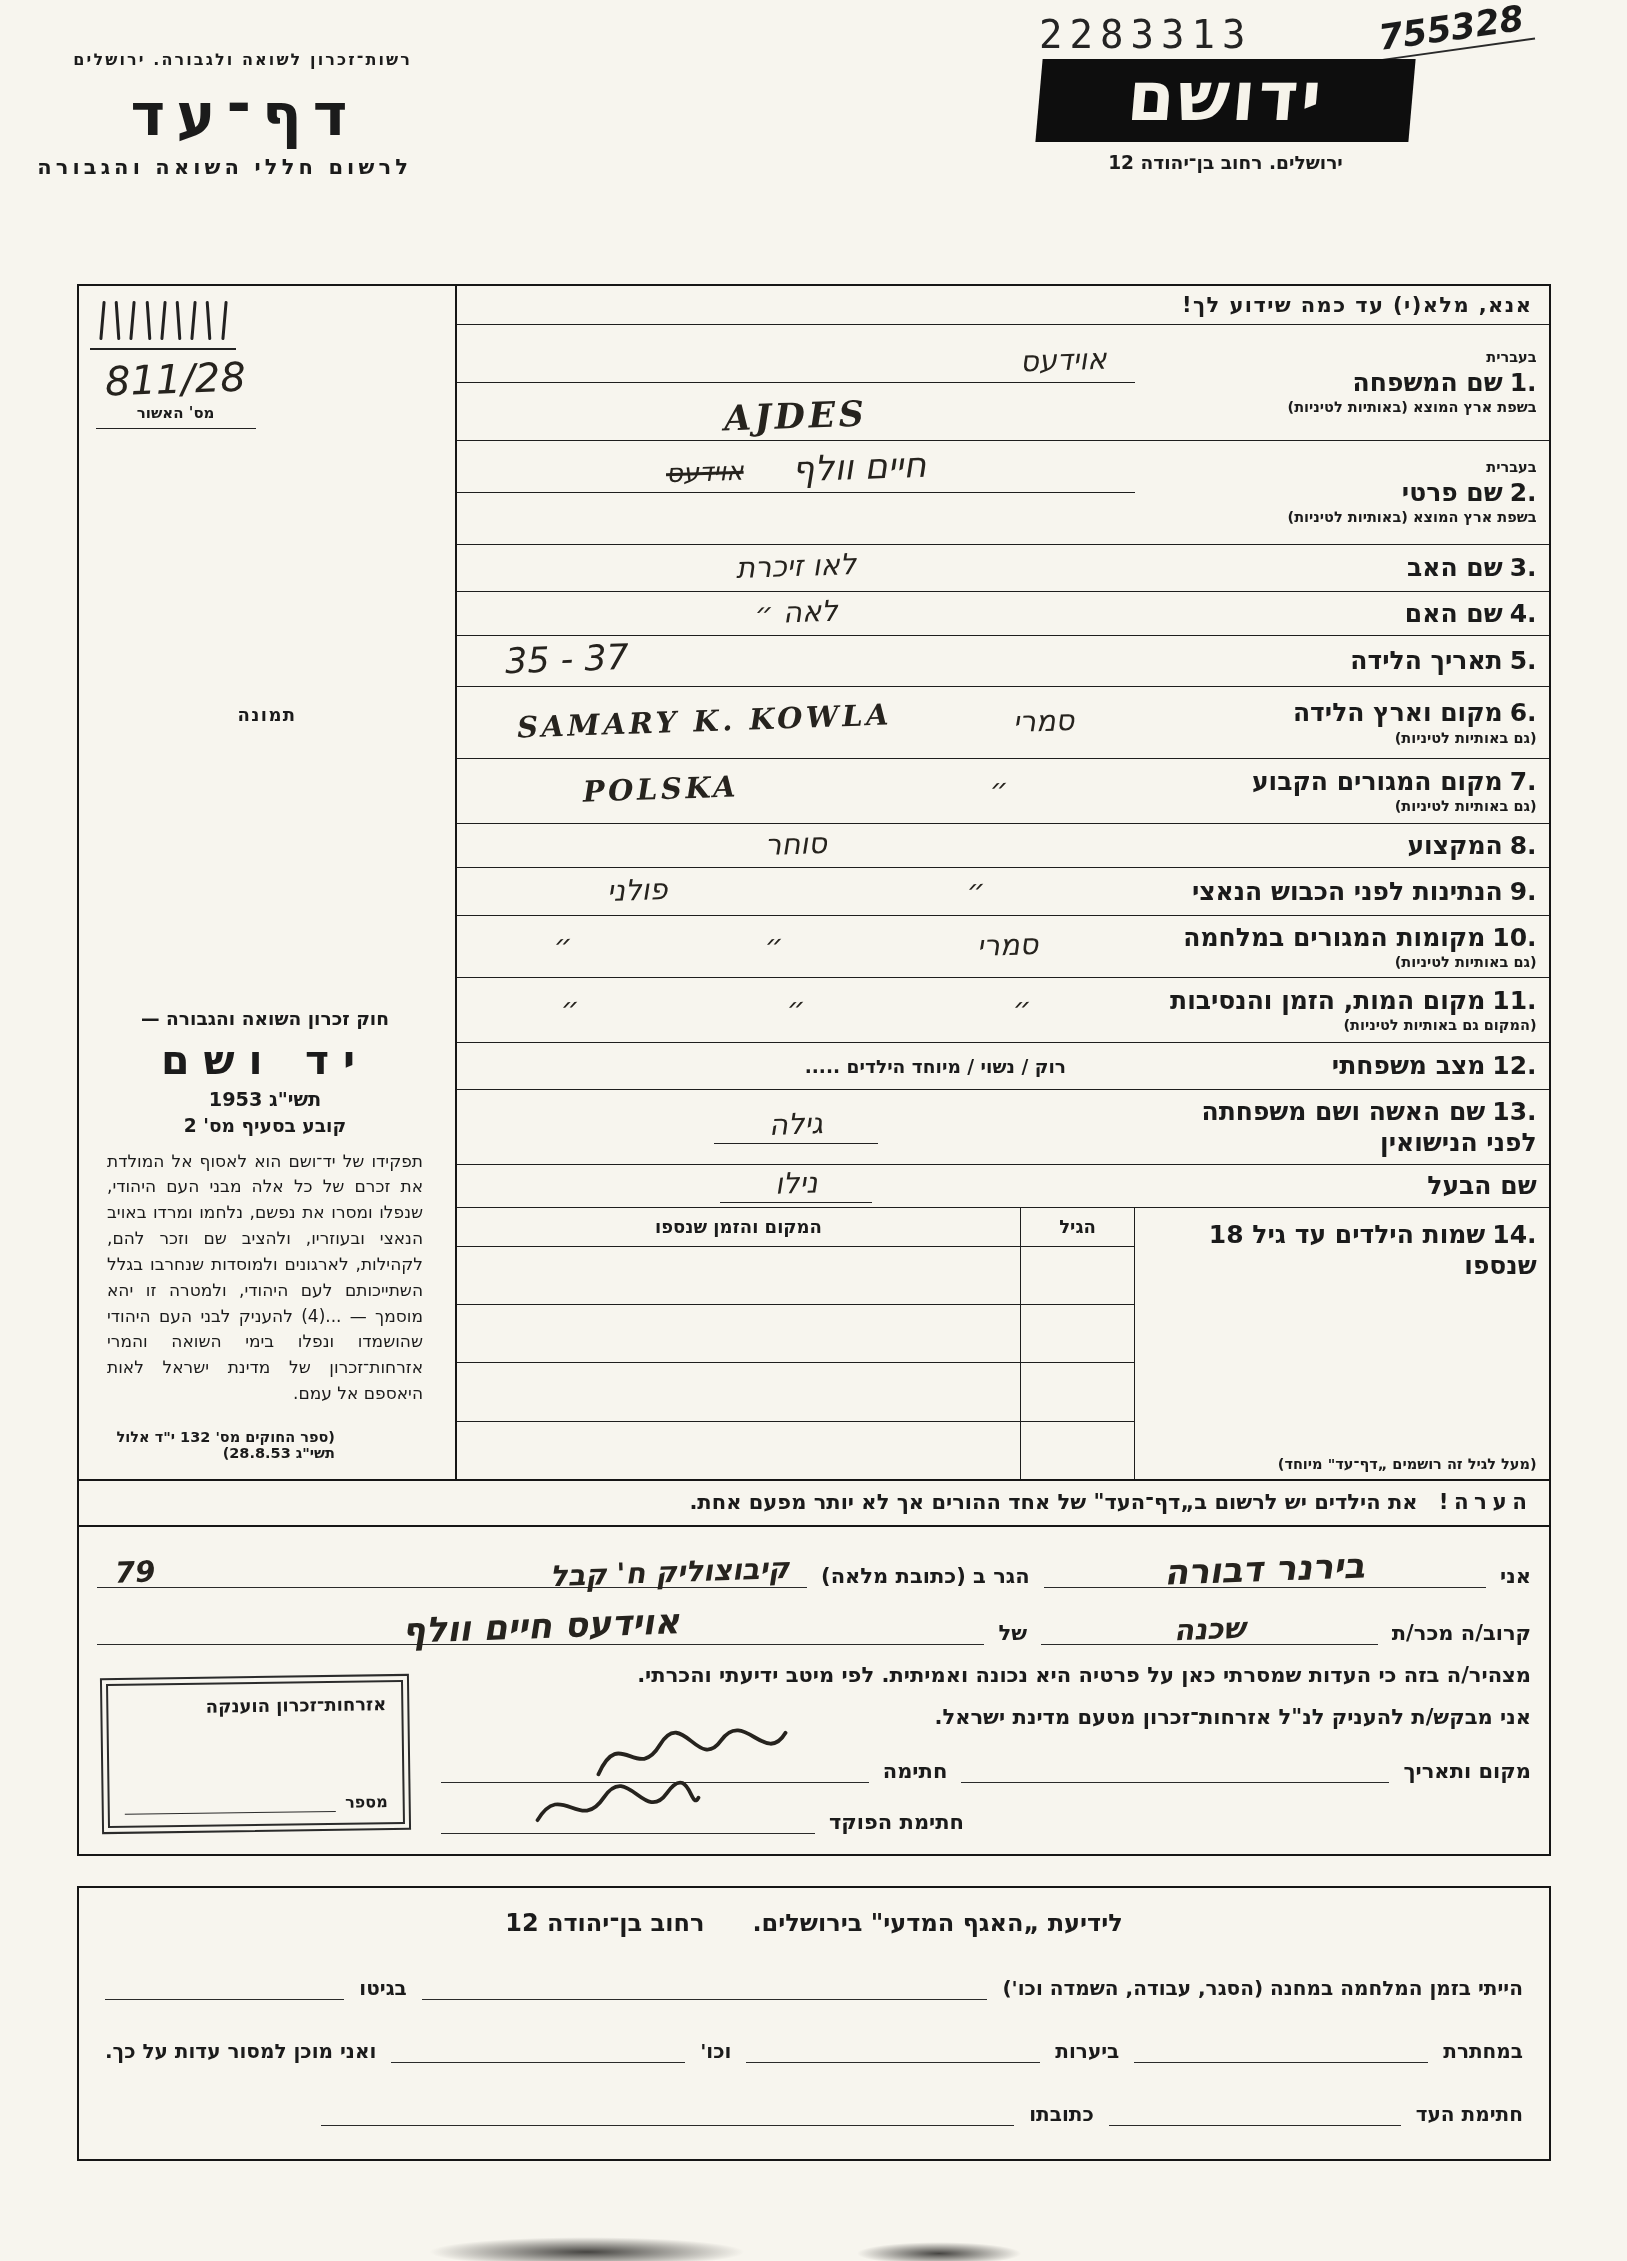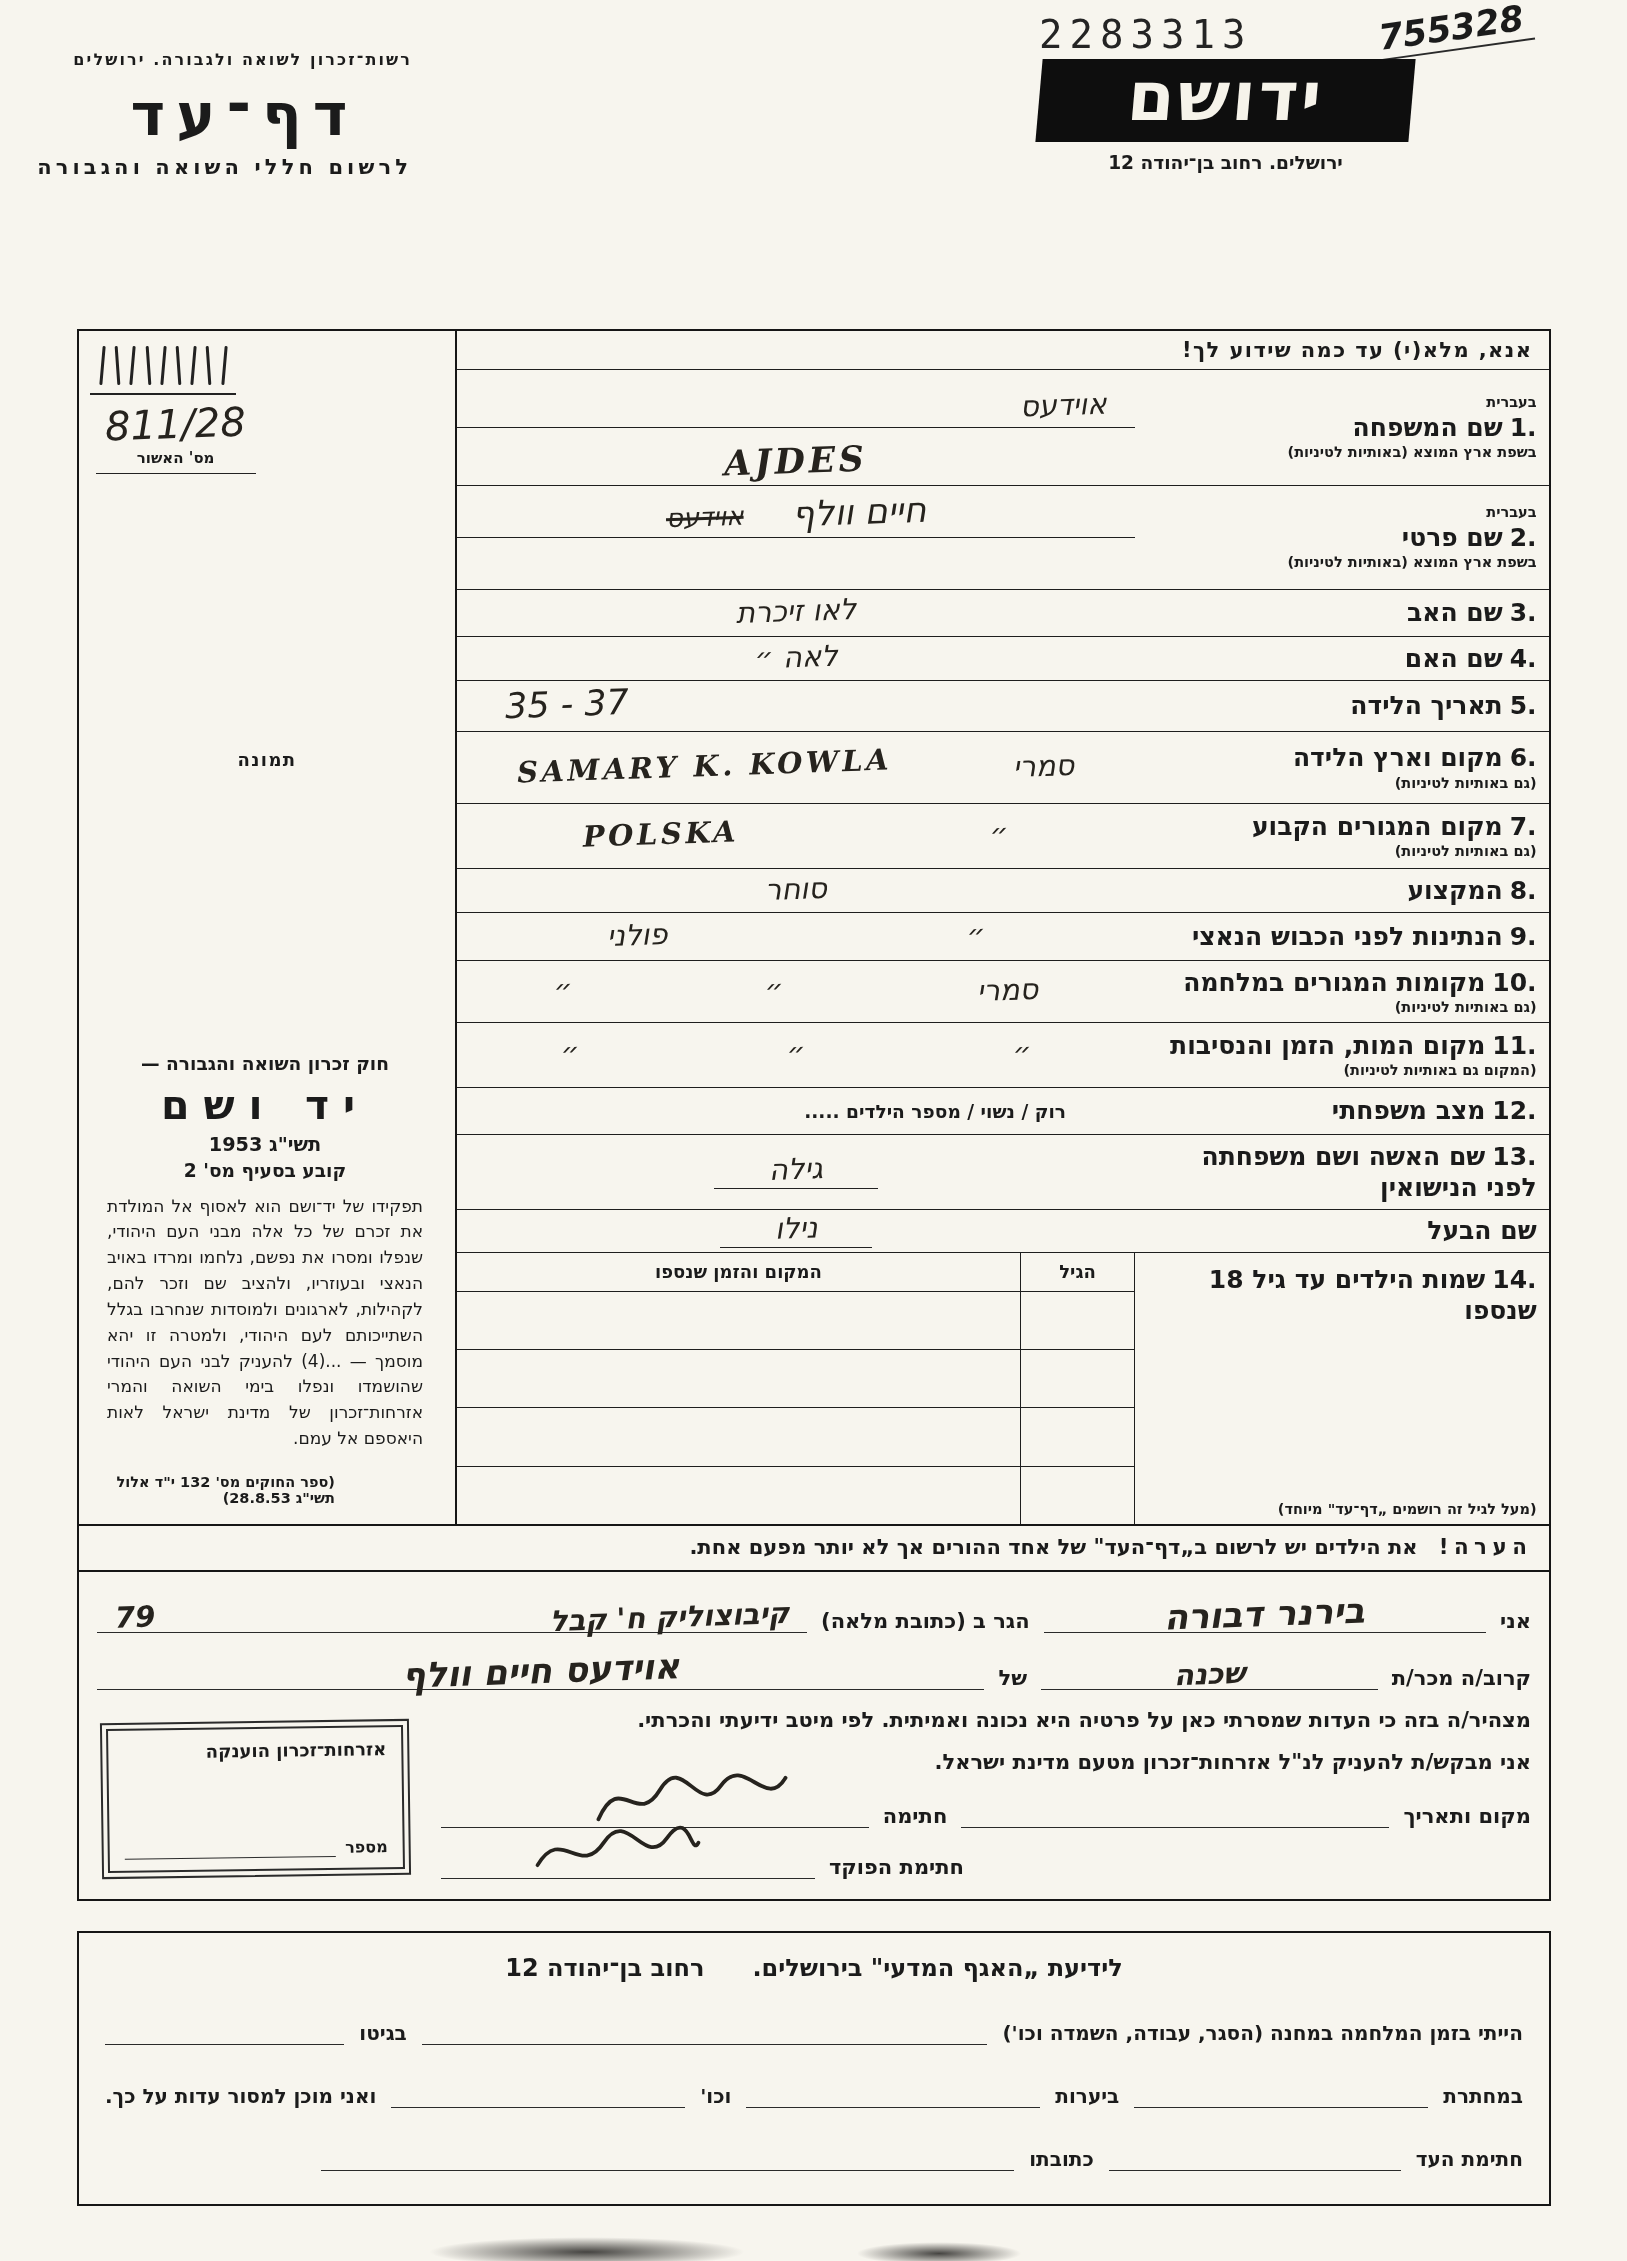--- a/index.html
+++ b/index.html
@@ -5,21 +5,21 @@
 <style>
   * { margin:0; padding:0; box-sizing:border-box; }
   html,body { background:#9a958c; }
   .page {
     width:1628px; height:2261px; margin:0 auto; position:relative; overflow:hidden;
     background:#f7f5ee; color:#1b1b1b; direction:rtl;
     font-family:"DejaVu Sans", sans-serif;
   }
 
   
-  .header { position:relative; height:329px; }
+  .header { position:relative; height:284px; }
   .stamp-num {
     position:absolute; left:1039px; top:12.4px; direction:ltr;
     font-family:"DejaVu Sans Mono", monospace; font-size:39px; letter-spacing:7px; color:#242424;
   }
   .corner-num {
     position:absolute; left:1370px; top:8.3px; direction:ltr;
     font-style:italic; font-weight:bold; font-size:35px; transform:rotate(-8deg);
     border-bottom:2.8px solid #2a2a2a; padding:0 8.3px 1.4px;
   }
   .head-left { position:absolute; left:77px; top:50px; width:335px; text-align:center; }
@@ -293,21 +293,21 @@
             <span class="hw">״</span>
             <span class="hw">״</span>
           </div>
         </div>
 
         <div class="frow mh68">
           <div class="flabel">
             <div class="fmain"><span class="fnum">12.</span><span>מצב משפחתי</span></div>
           </div>
           <div class="fans single pos-right">
-            <span class="printed-val">רוק / נשוי / מספר הילדים .....</span>
+            <span class="printed-val">רוק / נשוי / מיוחד הילדים .....</span>
           </div>
         </div>
 
         <div class="frow mh84">
           <div class="flabel">
             <div class="fmain"><span class="fnum">13.</span><span>שם האשה ושם משפחתה</span></div>
             <div class="fmain-cont">לפני הנישואין</div>
           </div>
           <div class="fans single pos-center">
             <span class="shortline">

